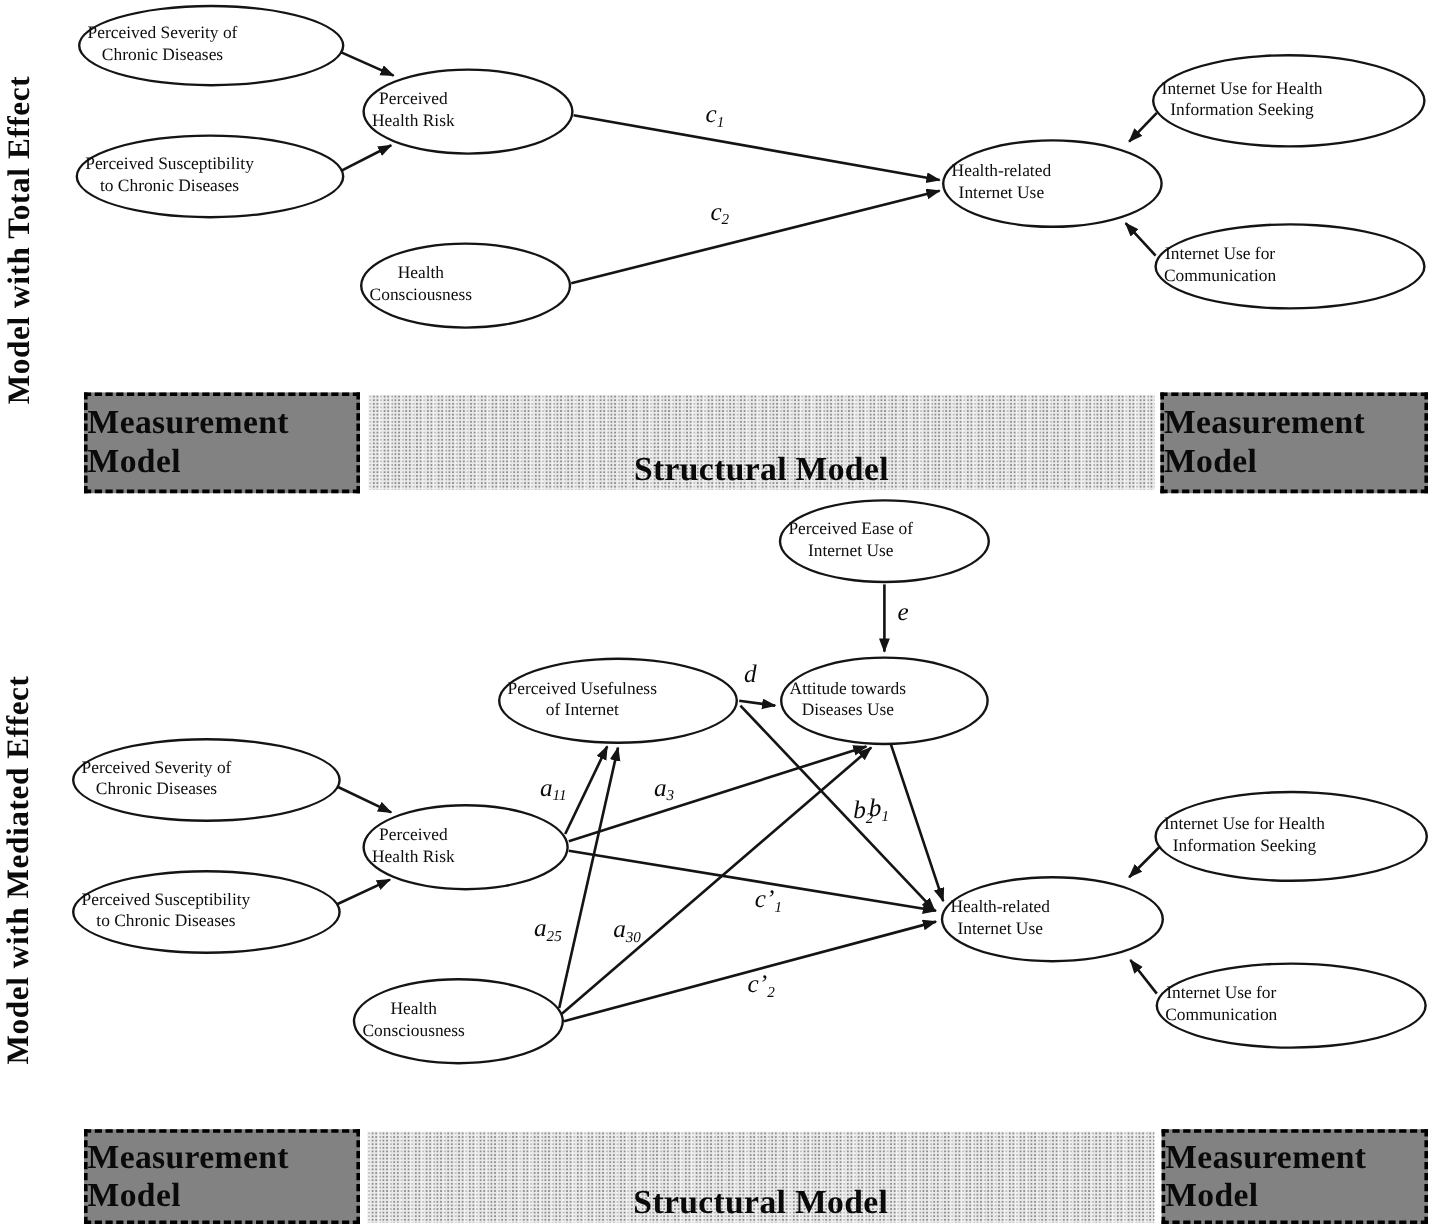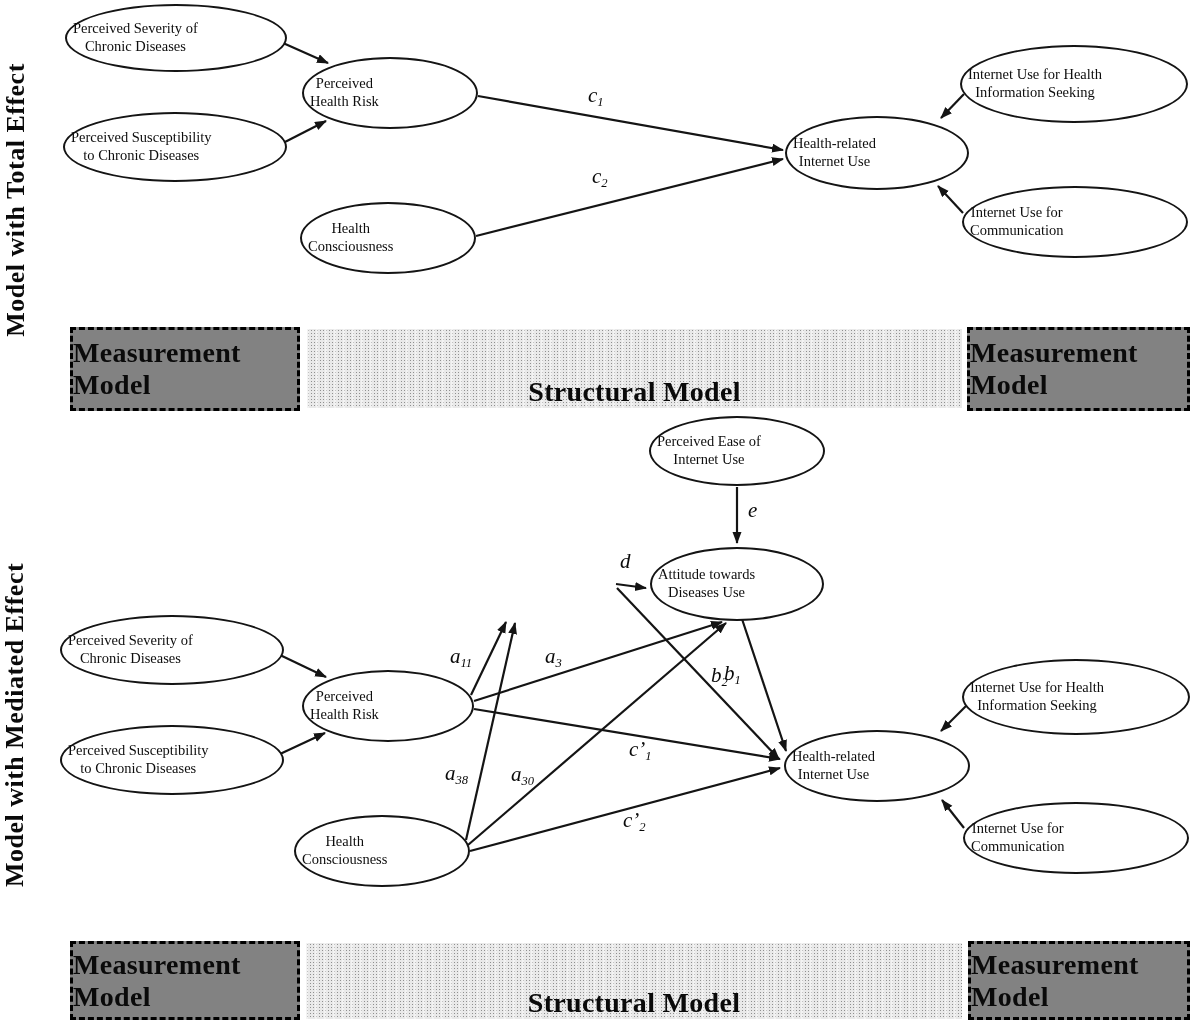--- a/index.html
+++ b/index.html
@@ -161,20 +161,24 @@
       <span>Structural Model</span>
     </div>
   <div class="mm-box" style="left:967px;top:327px;width:223px;height:84px">
       <span>Measurement Model</span>
     </div>
 
   <div class="node" style="left:649px;top:416px;width:176px;height:70px">
       <span class="nlabel">Perceived Ease of
 Internet Use</span>
     </div>
+  <div class="node" style="left:415px;top:548px;width:200px;height:72px">
+      <span class="nlabel">Perceived Usefulness
+of Internet</span>
+    </div>
   <div class="node" style="left:650px;top:547px;width:174px;height:74px">
       <span class="nlabel">Attitude towards
 Diseases Use</span>
     </div>
   <div class="node" style="left:60px;top:615px;width:224px;height:70px">
       <span class="nlabel">Perceived Severity of
 Chronic Diseases</span>
     </div>
   <div class="node" style="left:60px;top:725px;width:224px;height:70px">
       <span class="nlabel">Perceived Susceptibility
@@ -198,21 +202,21 @@
     </div>
   <div class="node" style="left:963px;top:802px;width:226px;height:72px">
       <span class="nlabel">Internet Use for
 Communication</span>
     </div>
 
   <div class="elabel" style="left:748px;top:500px"><span>e</span><sub></sub></div>
   <div class="elabel" style="left:620px;top:551px"><span>d</span><sub></sub></div>
   <div class="elabel" style="left:450px;top:646px"><span>a</span><sub>11</sub></div>
   <div class="elabel" style="left:545px;top:646px"><span>a</span><sub>3</sub></div>
-  <div class="elabel" style="left:445px;top:763px"><span>a</span><sub>38</sub></div>
+  <div class="elabel" style="left:445px;top:763px"><span>a</span><sub>25</sub></div>
   <div class="elabel" style="left:511px;top:764px"><span>a</span><sub>30</sub></div>
   <div class="elabel" style="left:711px;top:665px"><span>b</span><sub>2</sub></div>
   <div class="elabel" style="left:724px;top:663px"><span>b</span><sub>1</sub></div>
   <div class="elabel" style="left:629px;top:739px"><span>c’</span><sub>1</sub></div>
   <div class="elabel" style="left:623px;top:810px"><span>c’</span><sub>2</sub></div>
 
   <div class="mm-box" style="left:70px;top:941px;width:230px;height:79px">
       <span>Measurement Model</span>
     </div>
   <div class="sm-bar" style="left:306px;top:943px;width:656px;height:76px">

